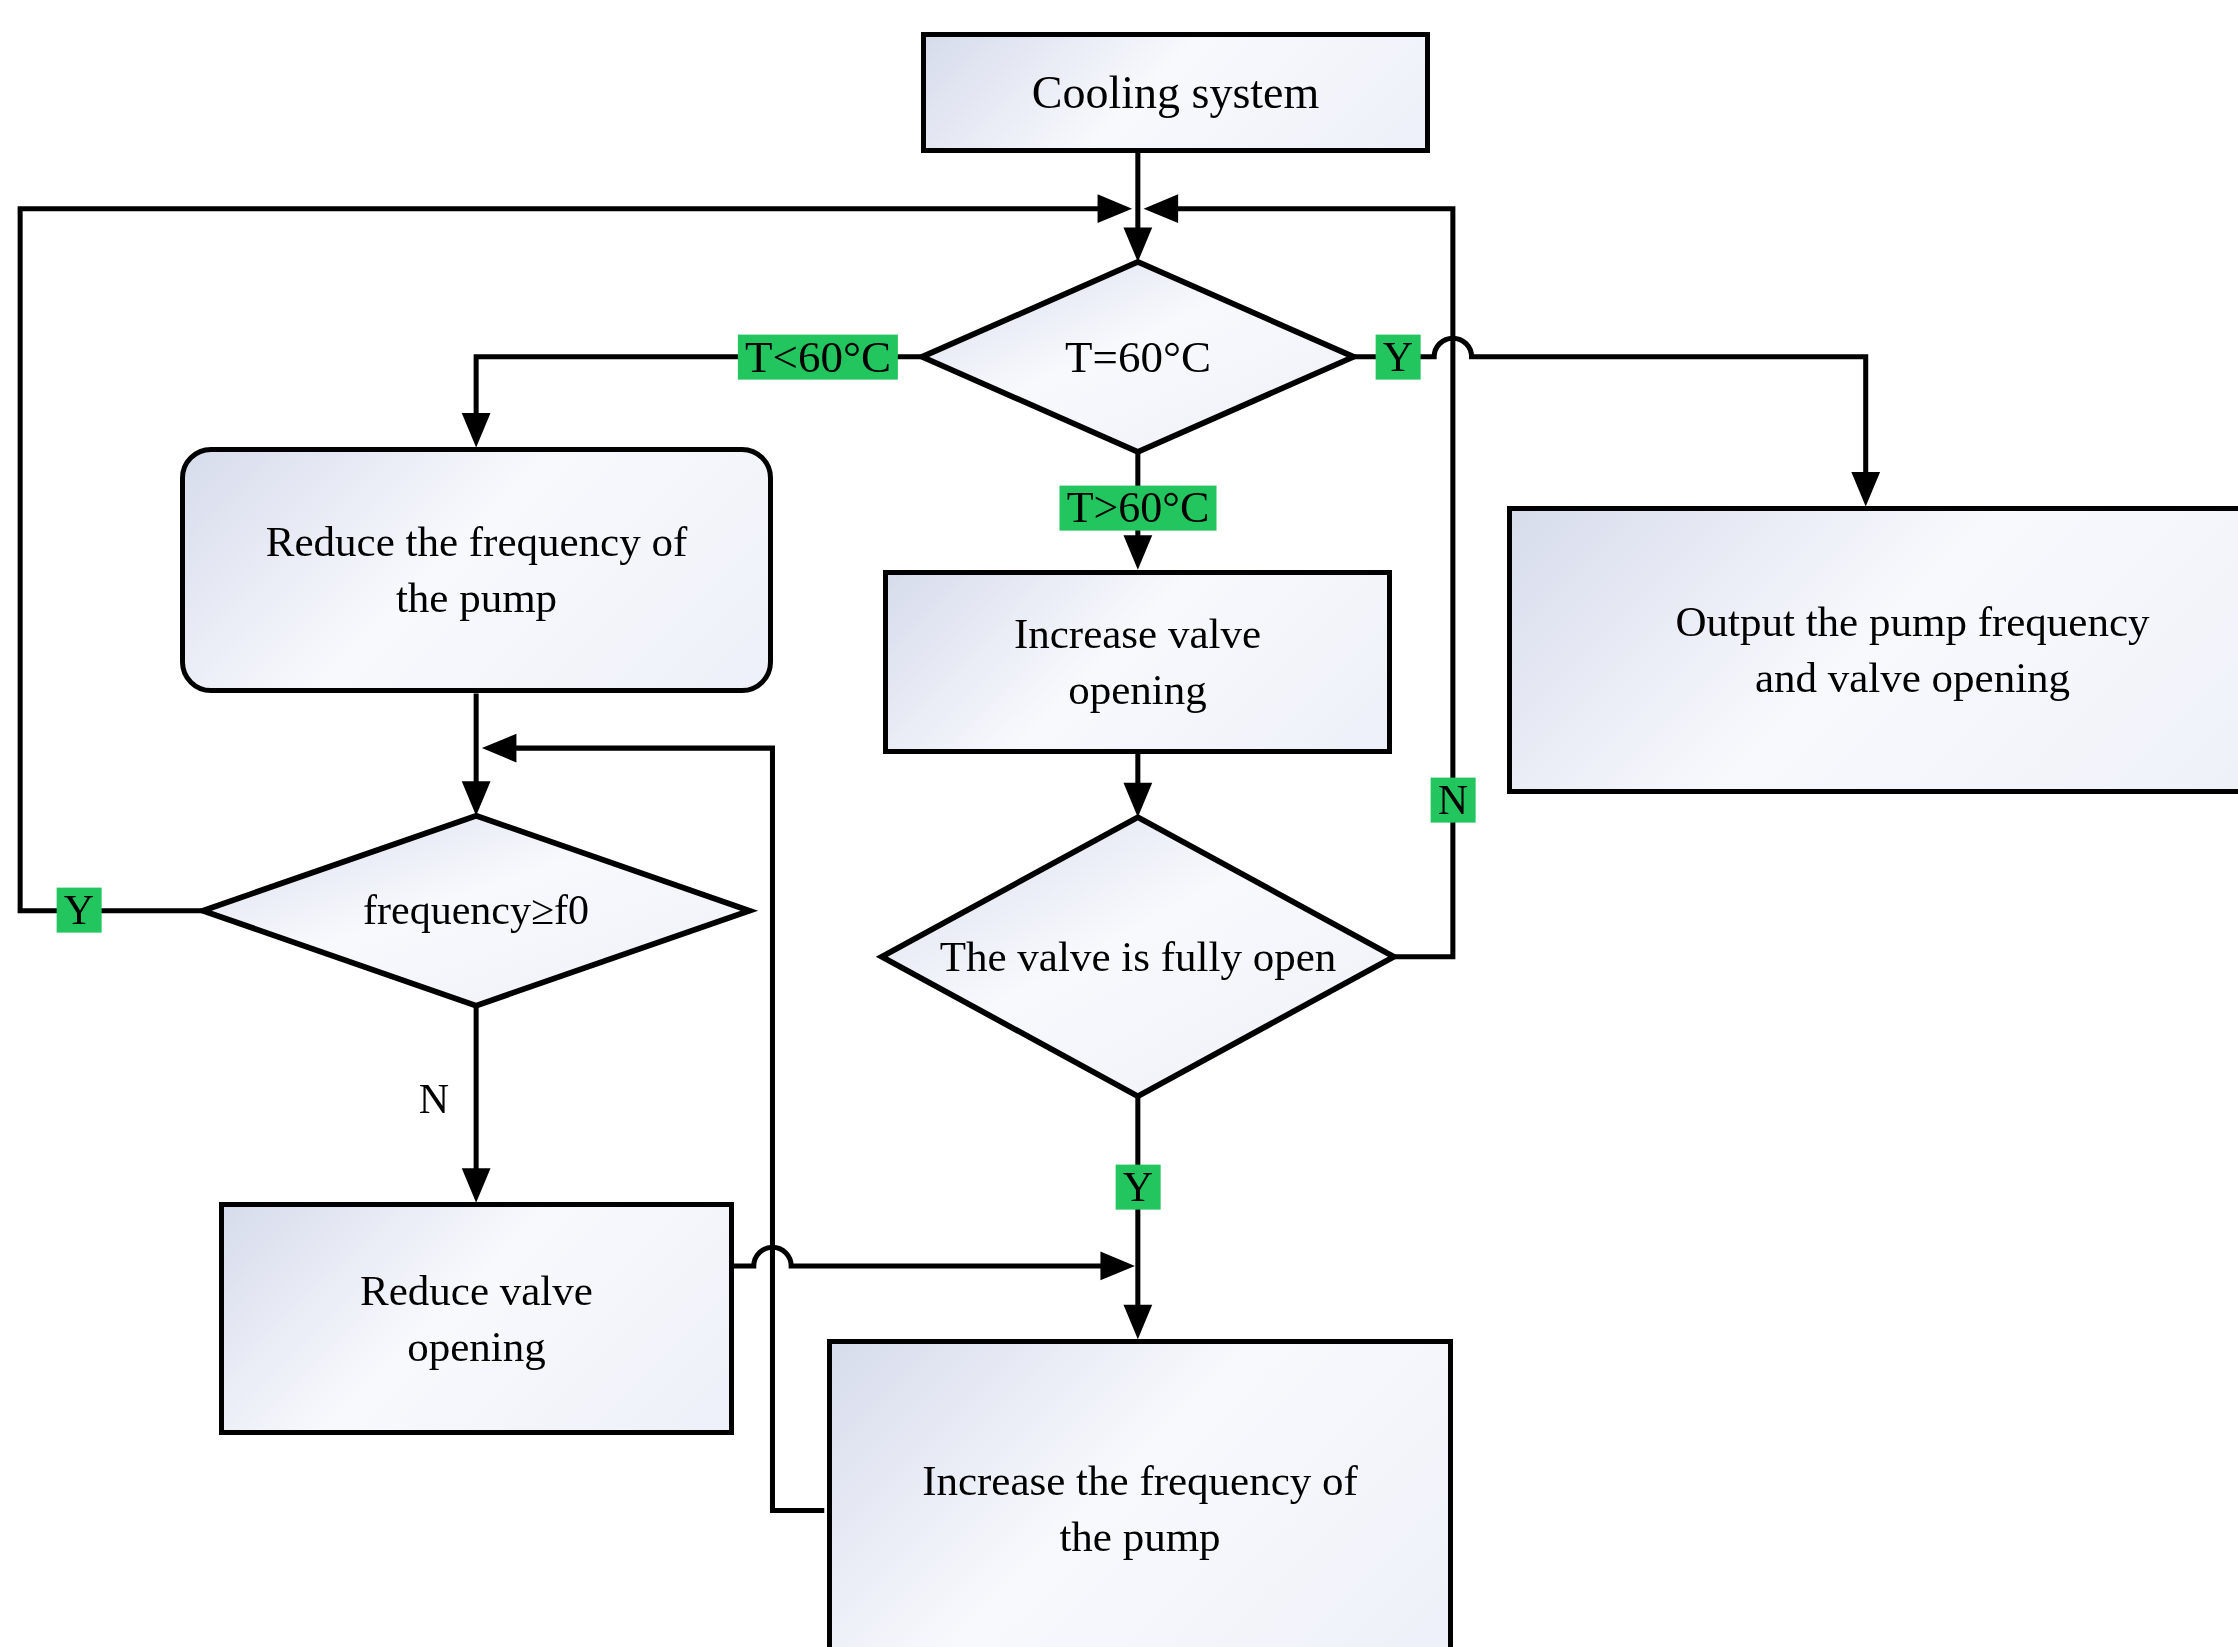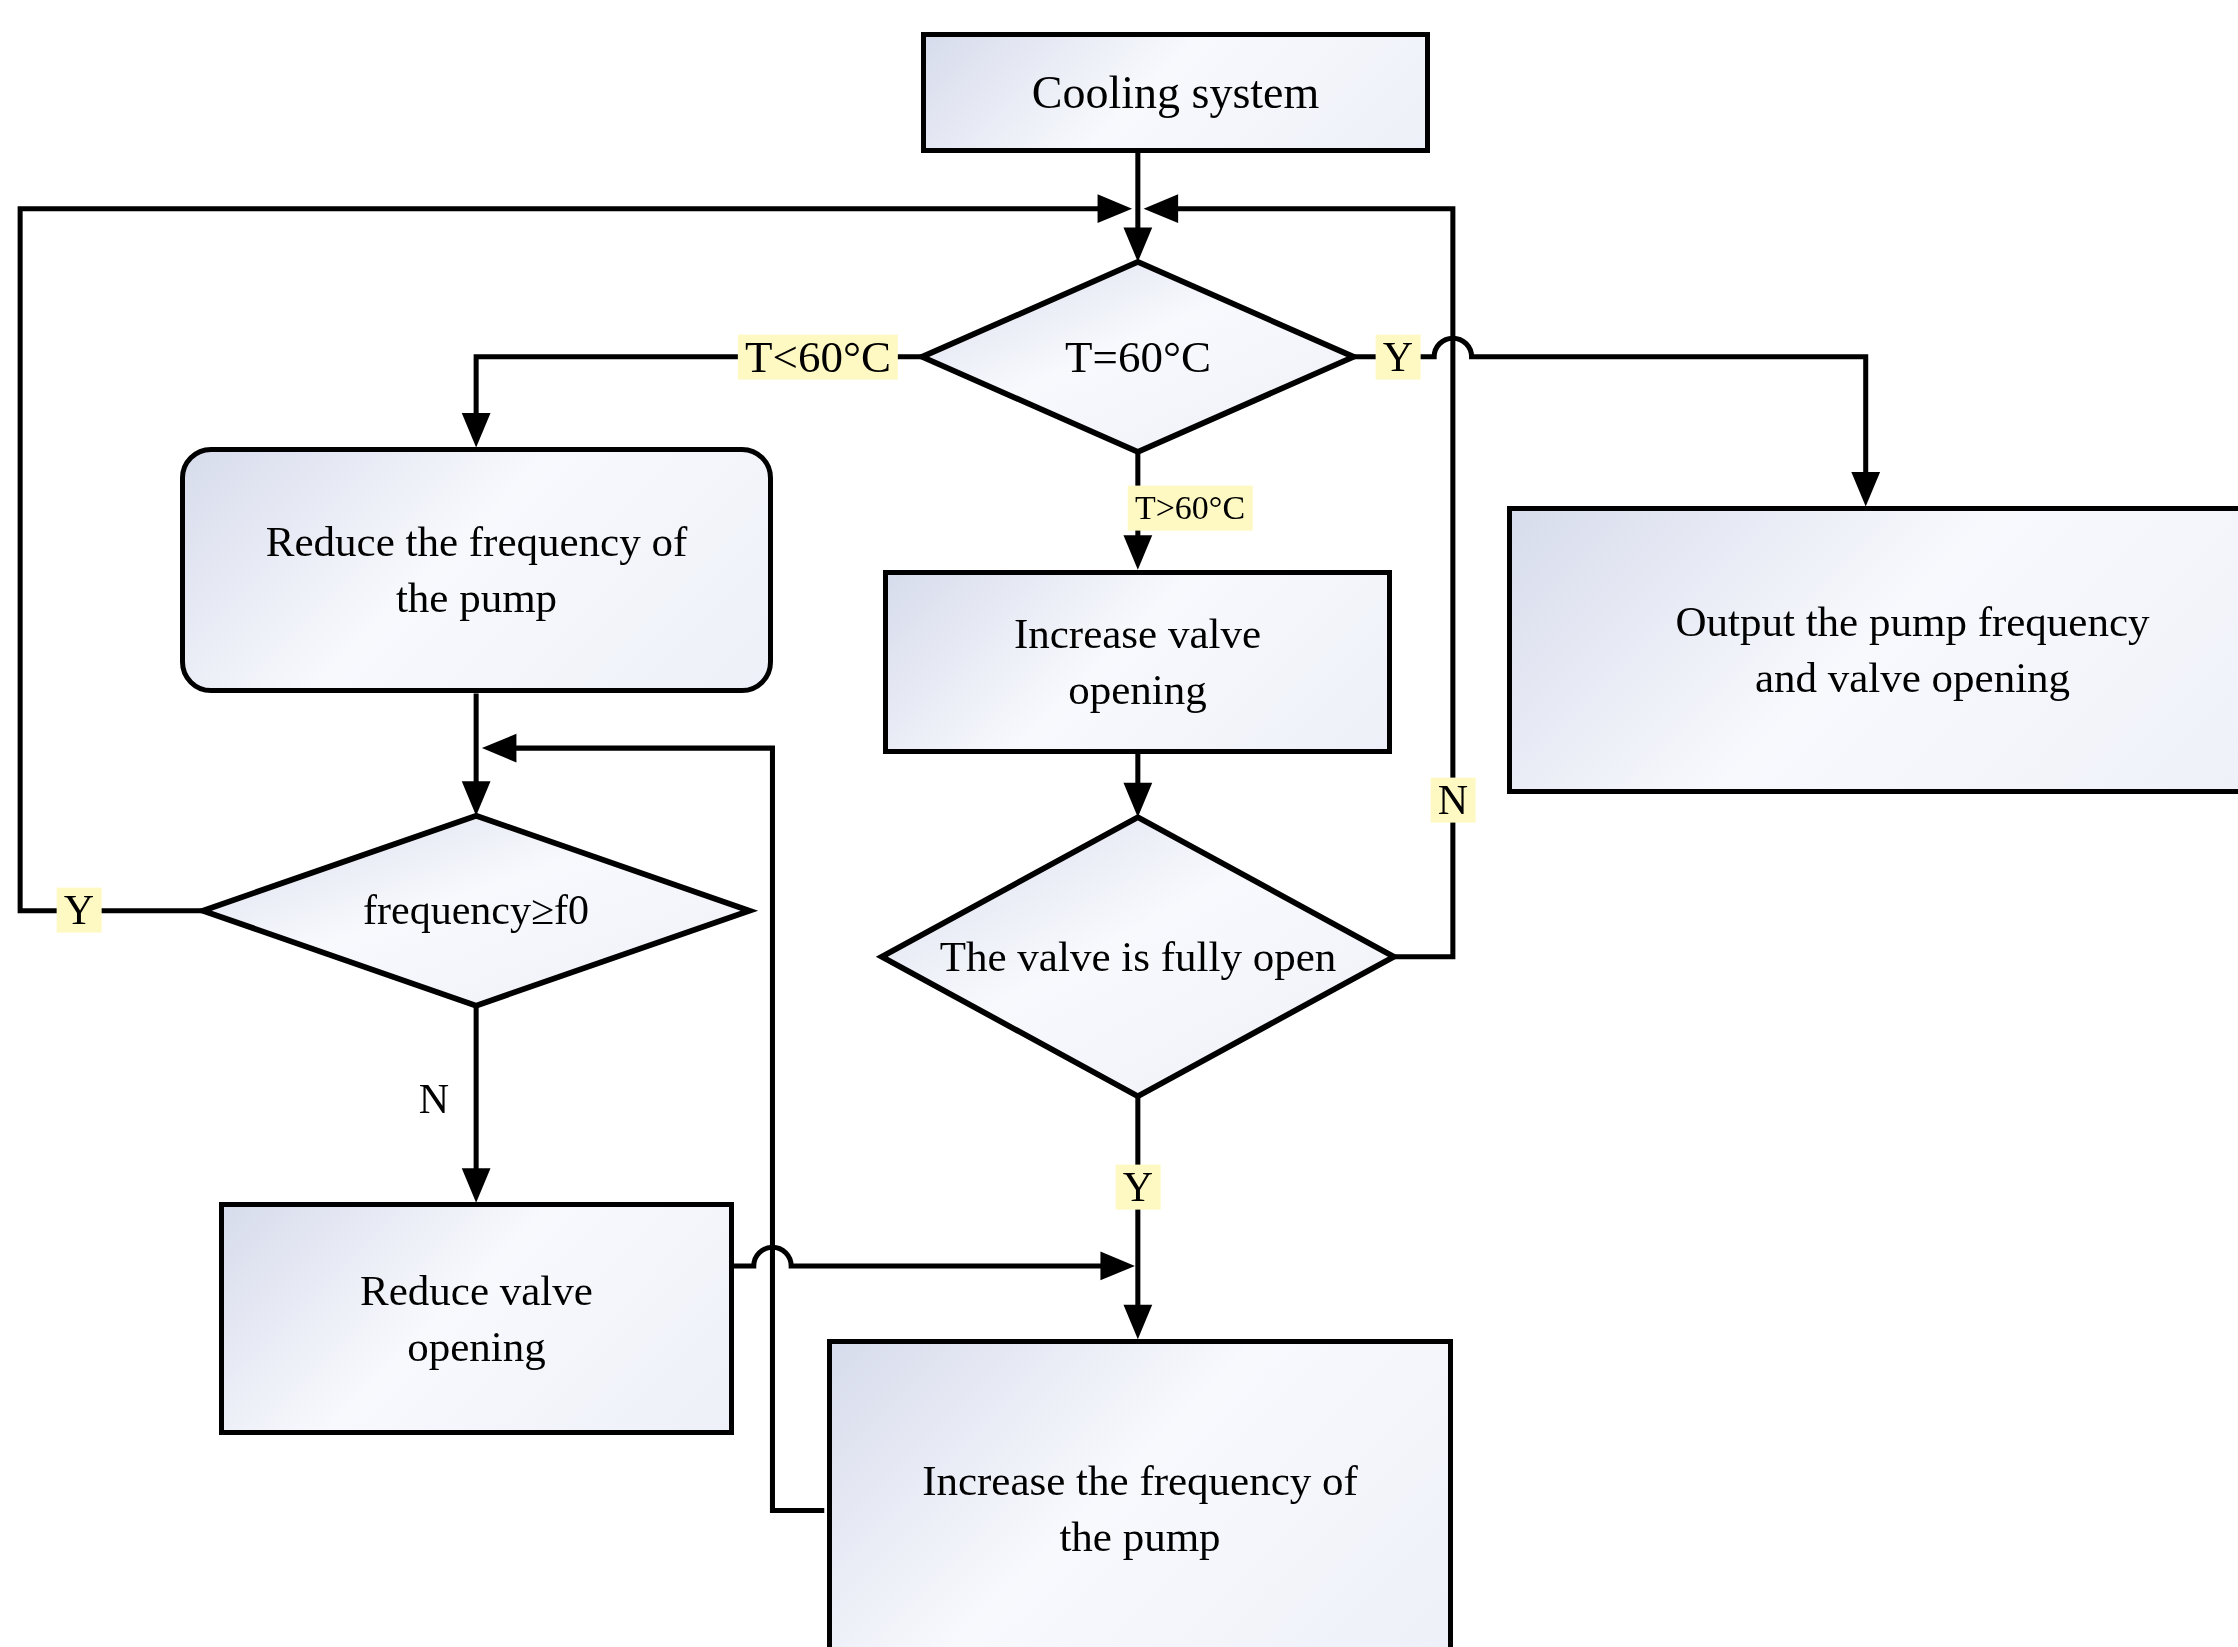--- a/index.html
+++ b/index.html
@@ -10,21 +10,21 @@
 
   .node{position:absolute;box-sizing:border-box;border:5.8px solid #000;
         background:linear-gradient(135deg,#d7dcec 0%,#f8f9fd 45%,#edf0f8 100%);
         display:flex;flex-direction:column;justify-content:center;align-items:center;
         text-align:center;font-size:43px;line-height:56px;}
   .node span{display:block;white-space:nowrap;}
 
   .dlabel{position:absolute;transform:translate(-50%,-50%);text-align:center;
           font-size:43px;line-height:53px;white-space:nowrap;}
   .edge-label{position:absolute;transform:translate(-50%,-50%);font-size:42px;
-              line-height:42px;white-space:nowrap;background:#fef9c3;padding:1.4px 7.2px;}
+              line-height:42px;white-space:nowrap;background:#22c55e;padding:1.4px 7.2px;}
   .edge-label.nobg{background:transparent;padding:0;}
 
   #node-cooling{left:883px;top:32px;width:509px;height:121px;font-size:46px;margin-left:38px;}
   #node-reduce-freq{left:180px;top:447px;width:593px;height:246px;border-radius:31px;}
   #node-increase-valve{left:883px;top:570px;width:509px;height:184px;}
   #node-output{left:1507px;top:506px;width:811px;height:288px;}
   #node-reduce-valve{left:219px;top:1202px;width:515px;height:233px;text-align:center;}
   #node-increase-pump{left:827px;top:1339px;width:626px;height:340px;align-items:center;}
 </style>
 </head>
@@ -108,21 +108,21 @@
   </div>
 
   <div class="dlabel" style="left:1138px;top:357px;font-size:45px;">T=60°C</div>
   <div class="dlabel" style="left:476px;top:910px;font-size:42px;">frequency≥f0</div>
   <div class="dlabel" style="left:1138px;top:956px;">
     <span>The valve is</span>
     <span>fully open</span>
   </div>
 
   <div class="edge-label" style="left:818px;top:357px;font-size:45px;">T&lt;60°C</div>
-  <div class="edge-label" style="left:1190px;top:508px;font-size:34px;">T&gt;60°C</div>
+  <div class="edge-label" style="left:1138px;top:508px;font-size:44px;">T&gt;60°C</div>
   <div class="edge-label" style="left:1398px;top:357px;">Y</div>
   <div class="edge-label" style="left:1453px;top:800px;">N</div>
   <div class="edge-label" style="left:79px;top:910px;">Y</div>
   <div class="edge-label nobg" style="left:434px;top:1099px;">N</div>
   <div class="edge-label" style="left:1138px;top:1187px;">Y</div>
 
 </div>
 
 
 </body></html>

